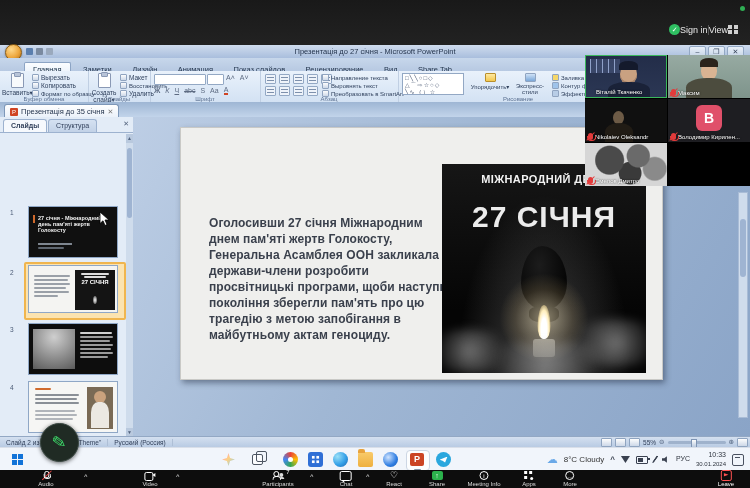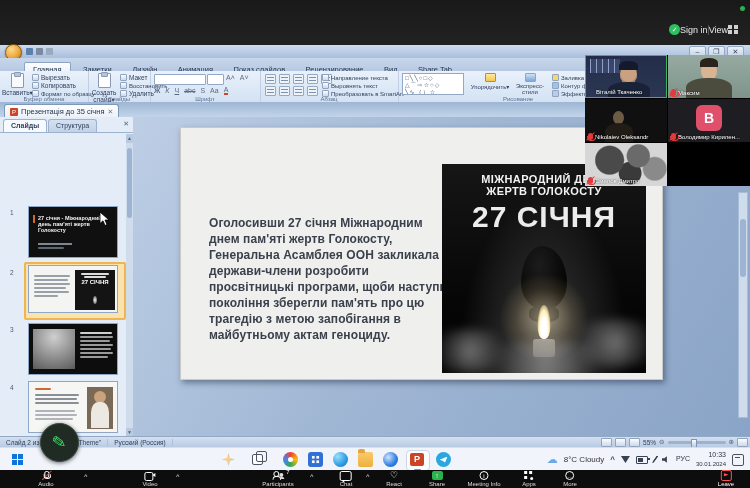--- a/index.html
+++ b/index.html
@@ -235,20 +235,21 @@
   </div>
 
   <div class="ppt">
     <div class="titlebar">
       <span class="office-btn"></span>
       <span class="qat">
         <span style="background:#5b7fae"></span>
         <span style="background:#7a8aa0"></span>
         <span style="background:#9aa9bd"></span>
       </span>
+      <span class="ppt-title">Презентація до 27 січня - Microsoft PowerPoint</span>
       <span class="winbtns">
         <span>–</span>
         <span>❐</span>
         <span>✕</span>
       </span>
     </div>
 
     <div class="tabsrow">
       <span class="rtab active">Главная</span>
       <span class="rtab">Заметки</span>
@@ -452,21 +453,20 @@
         <span class="th"></span>
         <span class="ar" style="bottom:0">▼</span>
       </div>
     </div>
 
     <div class="marea">
       <div class="slide">
         <div class="slide-text">Оголосивши 27 січня Міжнародним днем пам'яті жертв Голокосту, Генеральна Асамблея ООН закликала держави-члени розробити просвітницькі програми, щоби наступні покоління зберегли пам'ять про цю трагедію з метою запобігання в майбутньому актам геноциду.</div>
         <div class="poster">
           <div class="t1">МІЖНАРОДНИЙ ДЕНЬ</div>
-          <div class="t2">ЖЕРТВ ГОЛОКОСТУ</div>
           <div class="date">27 СІЧНЯ</div>
           <div class="statue"></div>
           <div class="glow"></div>
           <div class="candle"></div>
           <div class="flame"></div>
           <span class="smoke" style="left:-18px;bottom:0;width:90px;height:44px"></span>
           <span class="smoke" style="right:-20px;bottom:6px;width:100px;height:48px"></span>
           <span class="smoke" style="left:30px;bottom:-8px;width:150px;height:40px;opacity:.8"></span>
         </div>
       </div>

